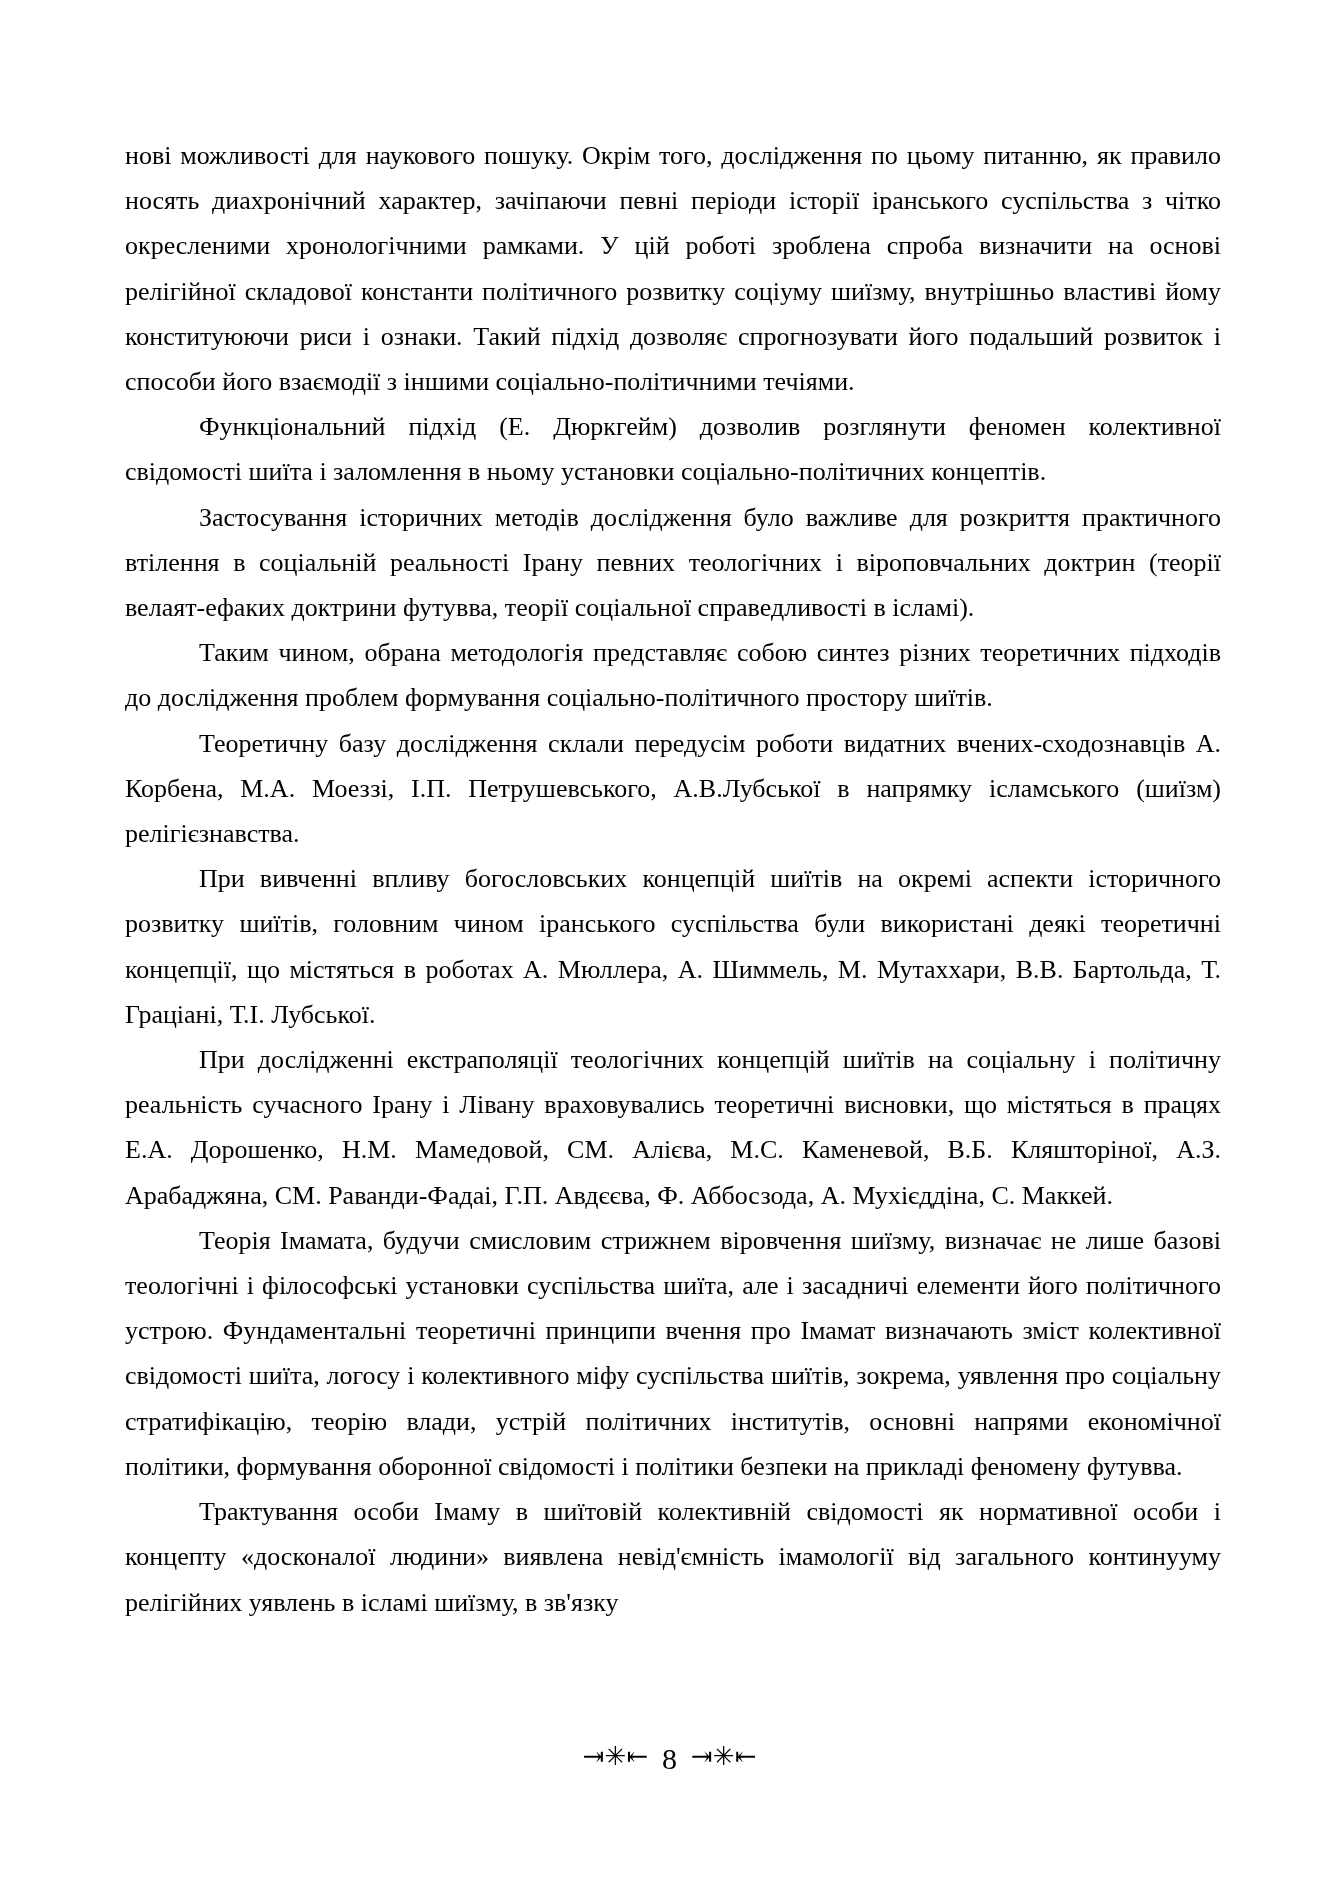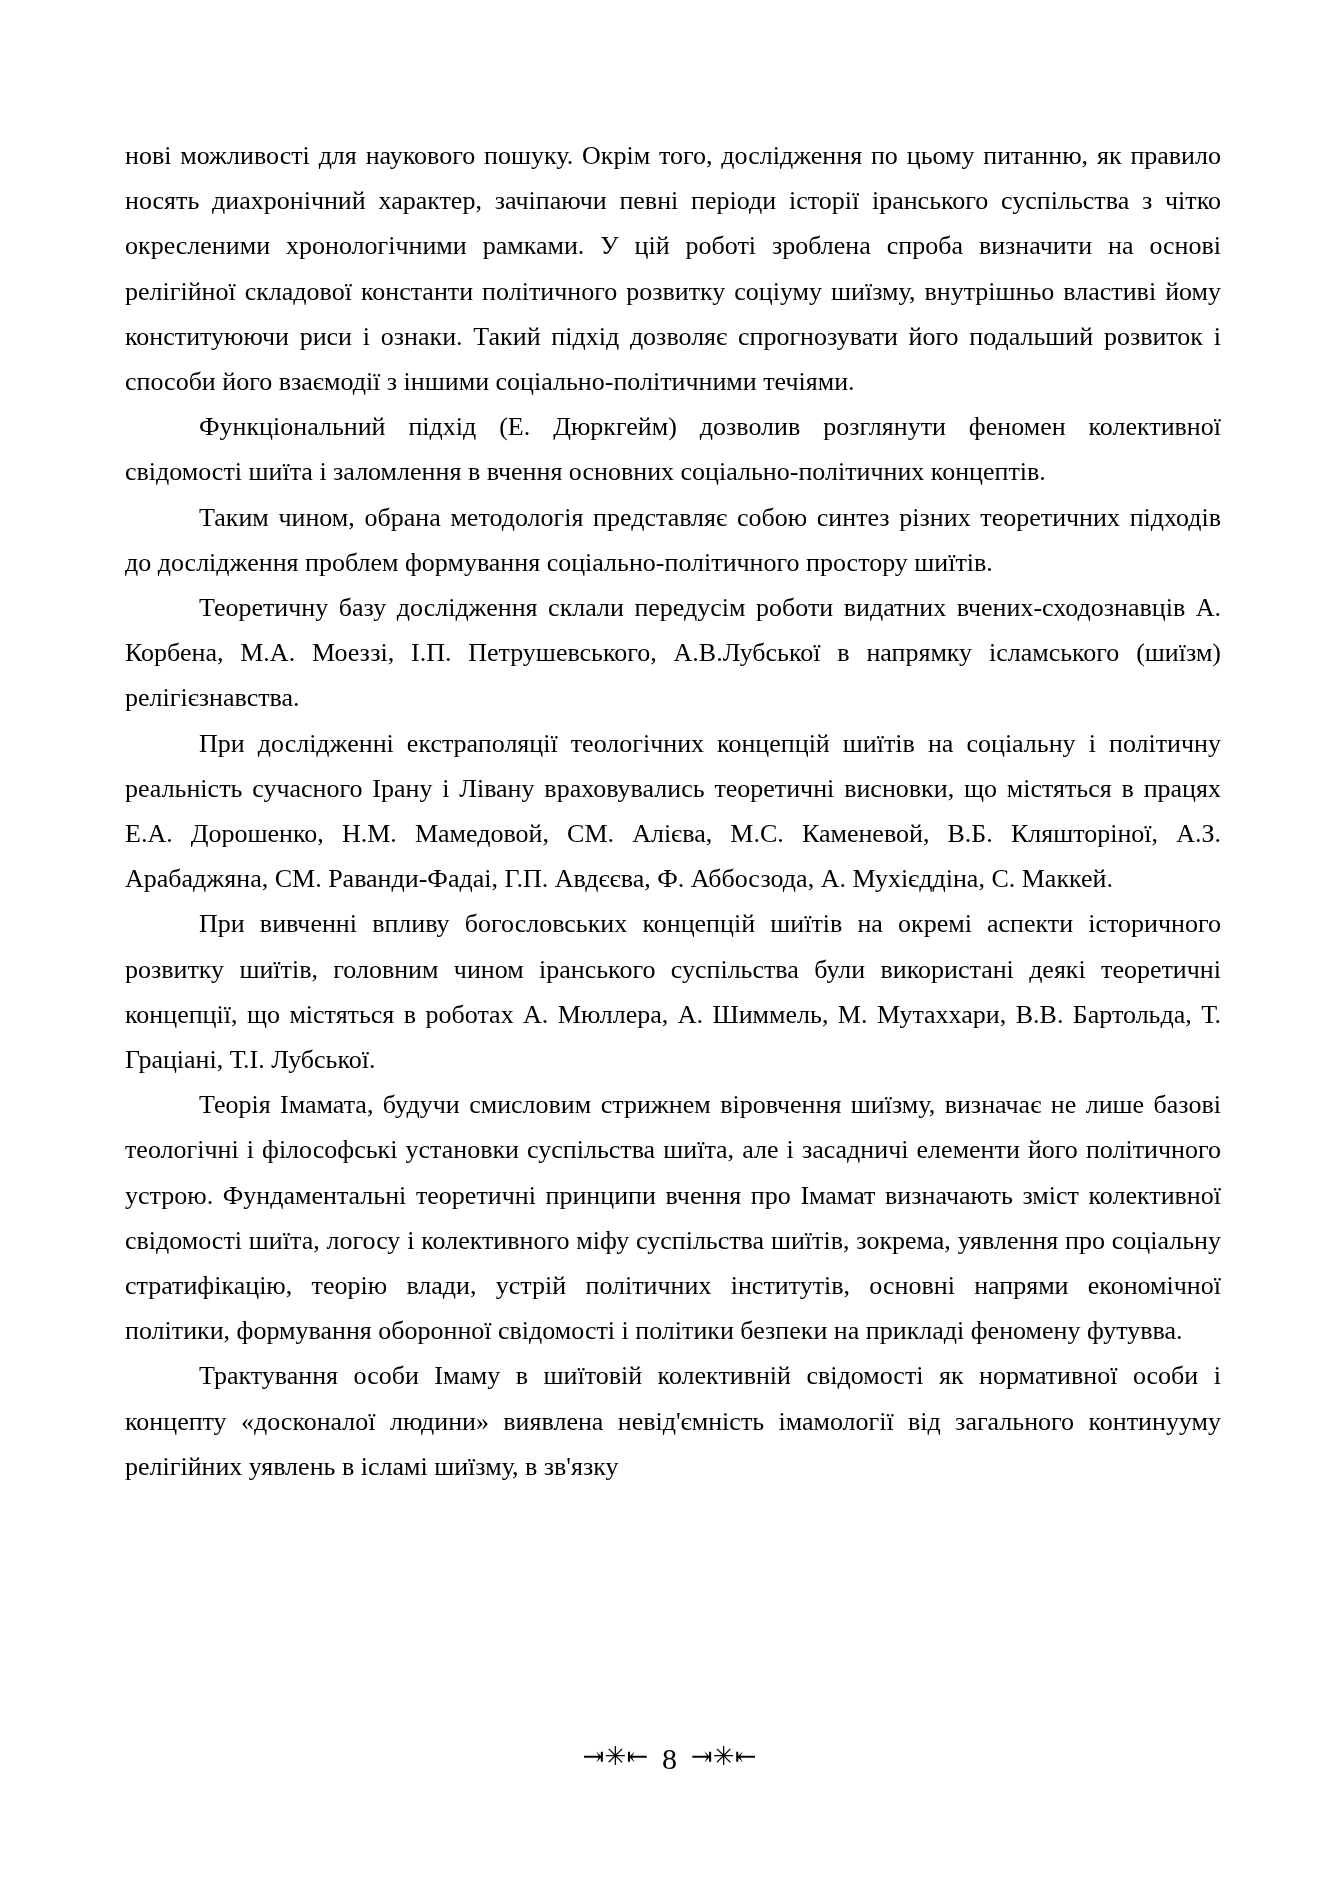--- a/index.html
+++ b/index.html
@@ -69,25 +69,26 @@
     line-height: 1;
   }
 </style>
 </head>
 <body>
 
 <div class="page">
 
   <div class="text-block">
     <p class="para first">нові можливості для наукового пошуку. Окрім того, дослідження по цьому питанню, як правило носять диахронічний характер, зачіпаючи певні періоди історії іранського суспільства з чітко окресленими хронологічними рамками. У цій роботі зроблена спроба визначити на основі релігійної складової константи політичного розвитку соціуму шиїзму, внутрішньо властиві йому конституюючи риси і ознаки. Такий підхід дозволяє спрогнозувати його подальший розвиток і способи його взаємодії з іншими соціально-політичними течіями.</p>
-    <p class="para">Функціональний підхід (Е. Дюркгейм) дозволив розглянути феномен колективної свідомості шиїта і заломлення в вчення основних соціально-політичних концептів.</p>
+    <p class="para">Функціональний підхід (Е. Дюркгейм) дозволив розглянути феномен колективної свідомості шиїта і заломлення в ньому установки соціально-політичних концептів.</p>
+    <p class="para">Застосування історичних методів дослідження було важливе для розкриття практичного втілення в соціальній реальності Ірану певних теологічних і віроповчальних доктрин (теорії велаят-ефаких доктрини футувва, теорії соціальної справедливості в ісламі).</p>
     <p class="para">Таким чином, обрана методологія представляє собою синтез різних теоретичних підходів до дослідження проблем формування соціально-політичного простору шиїтів.</p>
     <p class="para">Теоретичну базу дослідження склали передусім роботи видатних вчених-сходознавців А. Корбена, М.А. Моеззі,  І.П. Петрушевського, А.В.Лубської в напрямку ісламського (шиїзм) релігієзнавства.</p>
+    <p class="para">При вивченні впливу богословських концепцій шиїтів на окремі аспекти історичного розвитку шиїтів, головним чином іранського суспільства були використані деякі теоретичні концепції, що містяться в роботах А. Мюллера, А. Шиммель, М. Мутаххари, В.В. Бартольда, Т. Граціані, Т.І. Лубської.</p>
     <p class="para">При дослідженні екстраполяції теологічних концепцій шиїтів на соціальну і політичну реальність сучасного Ірану і Лівану враховувались теоретичні висновки, що містяться в працях Е.А. Дорошенко, Н.М. Мамедовой, СМ. Алієва, М.С. Каменевой, В.Б. Кляшторіної, А.З. Арабаджяна, СМ. Раванди-Фадаі, Г.П. Авдєєва, Ф. Аббосзода, А. Мухієддіна, С. Маккей.</p>
-    <p class="para">При вивченні впливу богословських концепцій шиїтів на окремі аспекти історичного розвитку шиїтів, головним чином іранського суспільства були використані деякі теоретичні концепції, що містяться в роботах А. Мюллера, А. Шиммель, М. Мутаххари, В.В. Бартольда, Т. Граціані, Т.І. Лубської.</p>
     <p class="para">Теорія Імамата, будучи смисловим стрижнем віровчення шиїзму, визначає не лише базові теологічні і філософські установки суспільства шиїта, але і засадничі елементи його політичного устрою. Фундаментальні теоретичні принципи вчення про Імамат визначають зміст колективної свідомості шиїта, логосу і колективного міфу суспільства шиїтів, зокрема, уявлення про соціальну стратифікацію, теорію влади, устрій політичних інститутів, основні напрями економічної політики, формування оборонної свідомості і політики безпеки на прикладі феномену футувва.</p>
     <p class="para">Трактування особи Імаму в шиїтовій колективній свідомості як нормативної особи і концепту «досконалої людини» виявлена невід'ємність імамології від загального континууму релігійних уявлень в ісламі шиїзму, в зв'язку</p>
   </div>
 
   <div class="footer">
     <span class="orn left">⇥✳⇤</span><span class="pageno">8</span><span class="orn right">⇥✳⇤</span>
   </div>
 
 </div>
 

